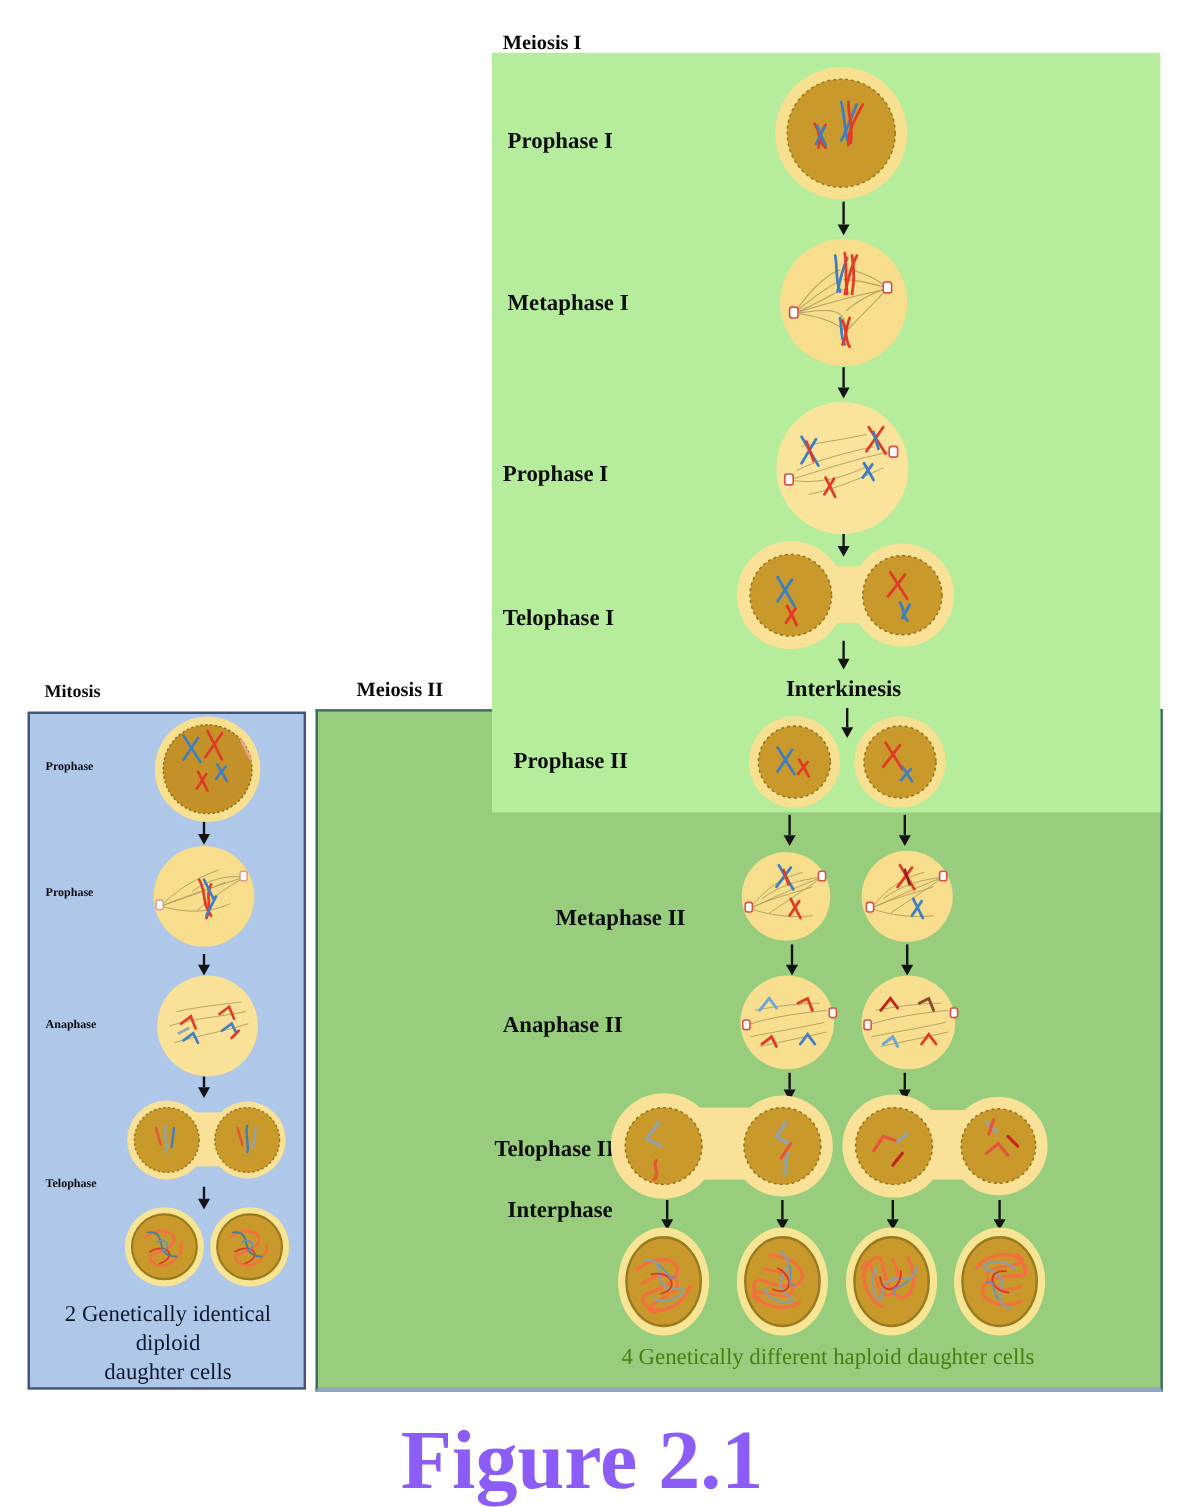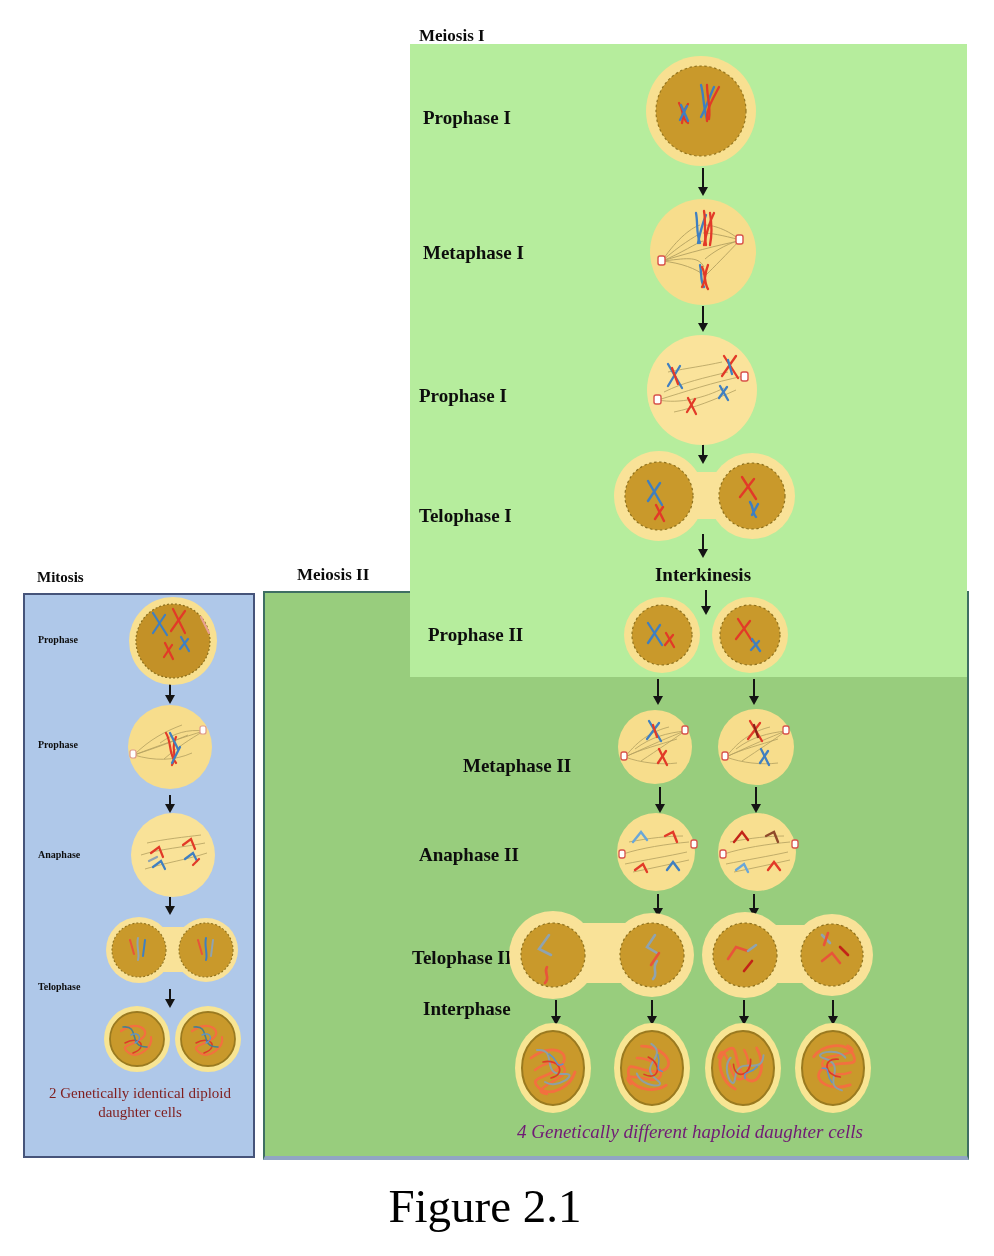--- a/index.html
+++ b/index.html
@@ -8,23 +8,23 @@
   .panel{position:absolute;}
   .title{position:absolute;font-weight:bold;color:#0a0a0a;white-space:nowrap;line-height:1;}
   .lbl{position:absolute;font-weight:bold;color:#0d0d0d;white-space:nowrap;line-height:1;}
   .lbl.big{font-size:19px;}
   .lbl.small{font-size:10px;}
   .arrow{position:absolute;width:2px;background:#141414;}
   .arrow::after{content:"";position:absolute;left:-4px;bottom:-9px;width:0;height:0;
       border-left:5px solid transparent;border-right:5px solid transparent;
       border-top:9px solid #141414;}
   .caption{position:absolute;text-align:center;line-height:1.25;}
-  .cap-meiosis{font-size:19px;color:#701a75;font-style:italic;}
-  .cap-mitosis{font-size:15px;color:#7f1d1d;}
-  .figtitle{position:absolute;font-size:47px;font-weight:normal;color:#000000;line-height:1;}
+  .cap-meiosis{font-size:19px;color:#4d7c0f;}
+  .cap-mitosis{font-size:19px;color:#0f172a;}
+  .figtitle{position:absolute;font-size:70px;font-weight:bold;color:#8b5cf6;line-height:1;}
   svg{position:absolute;overflow:visible;}
 </style>
 </head>
 <body>
 
 <div class="panel" style="left:263px;top:591px;width:702px;height:563px;background:#98cd7d;
             border:2px solid #3f6f63;border-bottom:4px solid #91a5c3;"></div>
 <div class="panel" style="left:410px;top:44px;width:557px;height:633px;background:#b6ed9d;"></div>
 <div class="panel" style="left:23px;top:593px;width:228px;height:561px;background:#afc8e9;
             border:2px solid #46547a;"></div>

